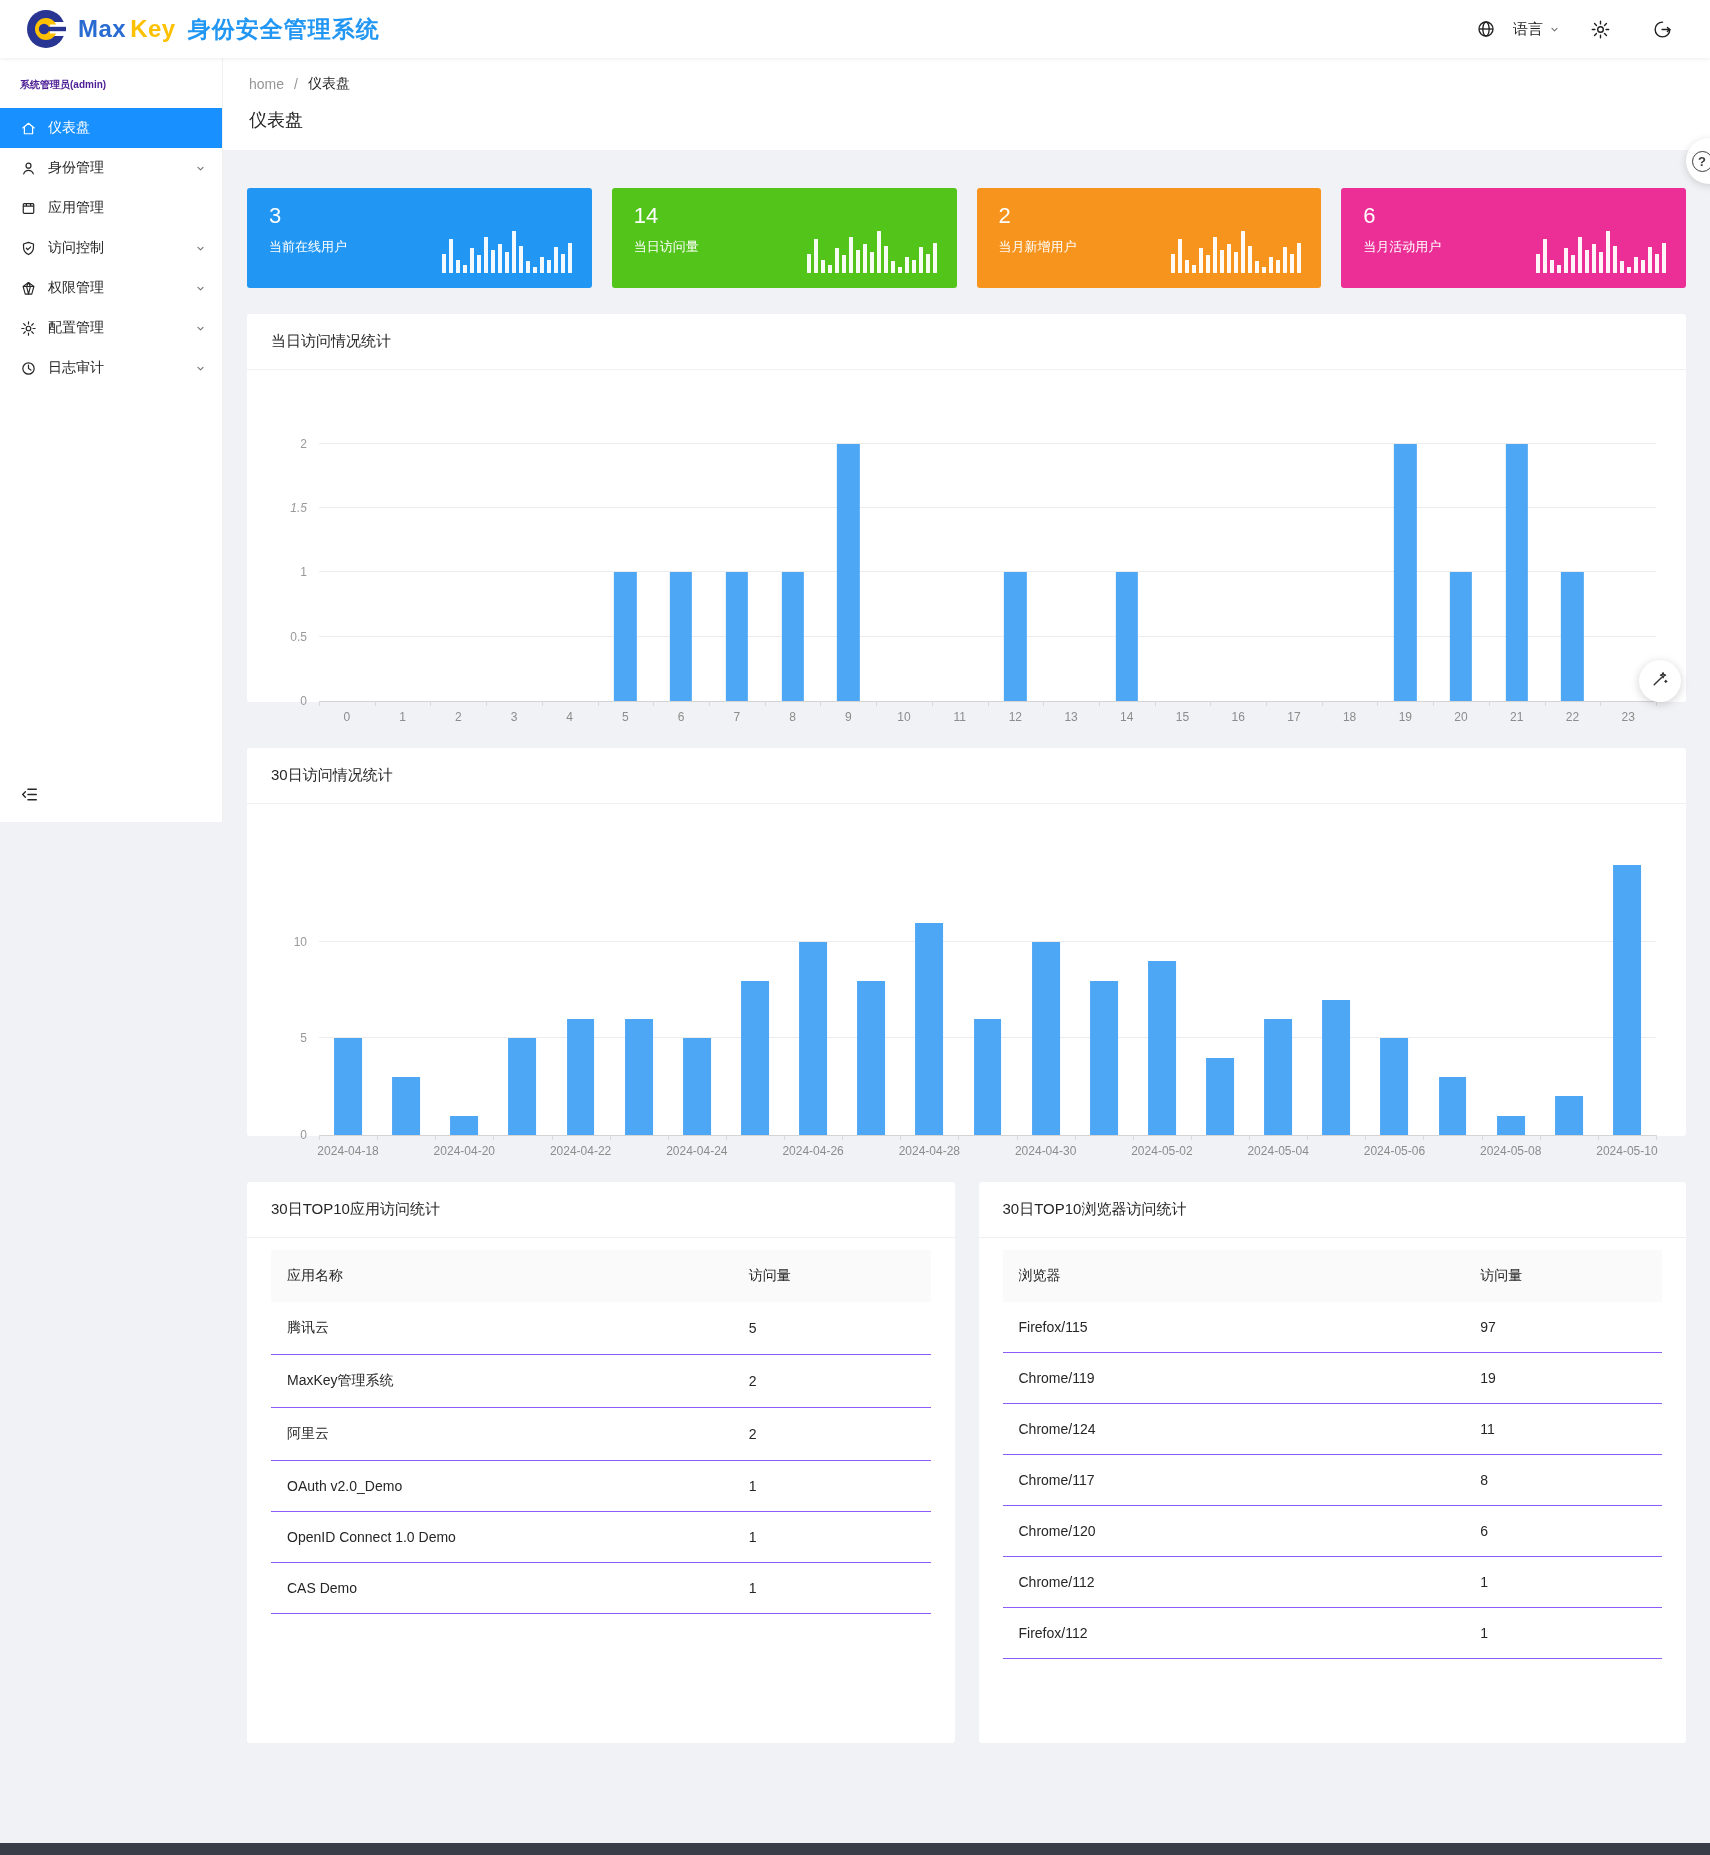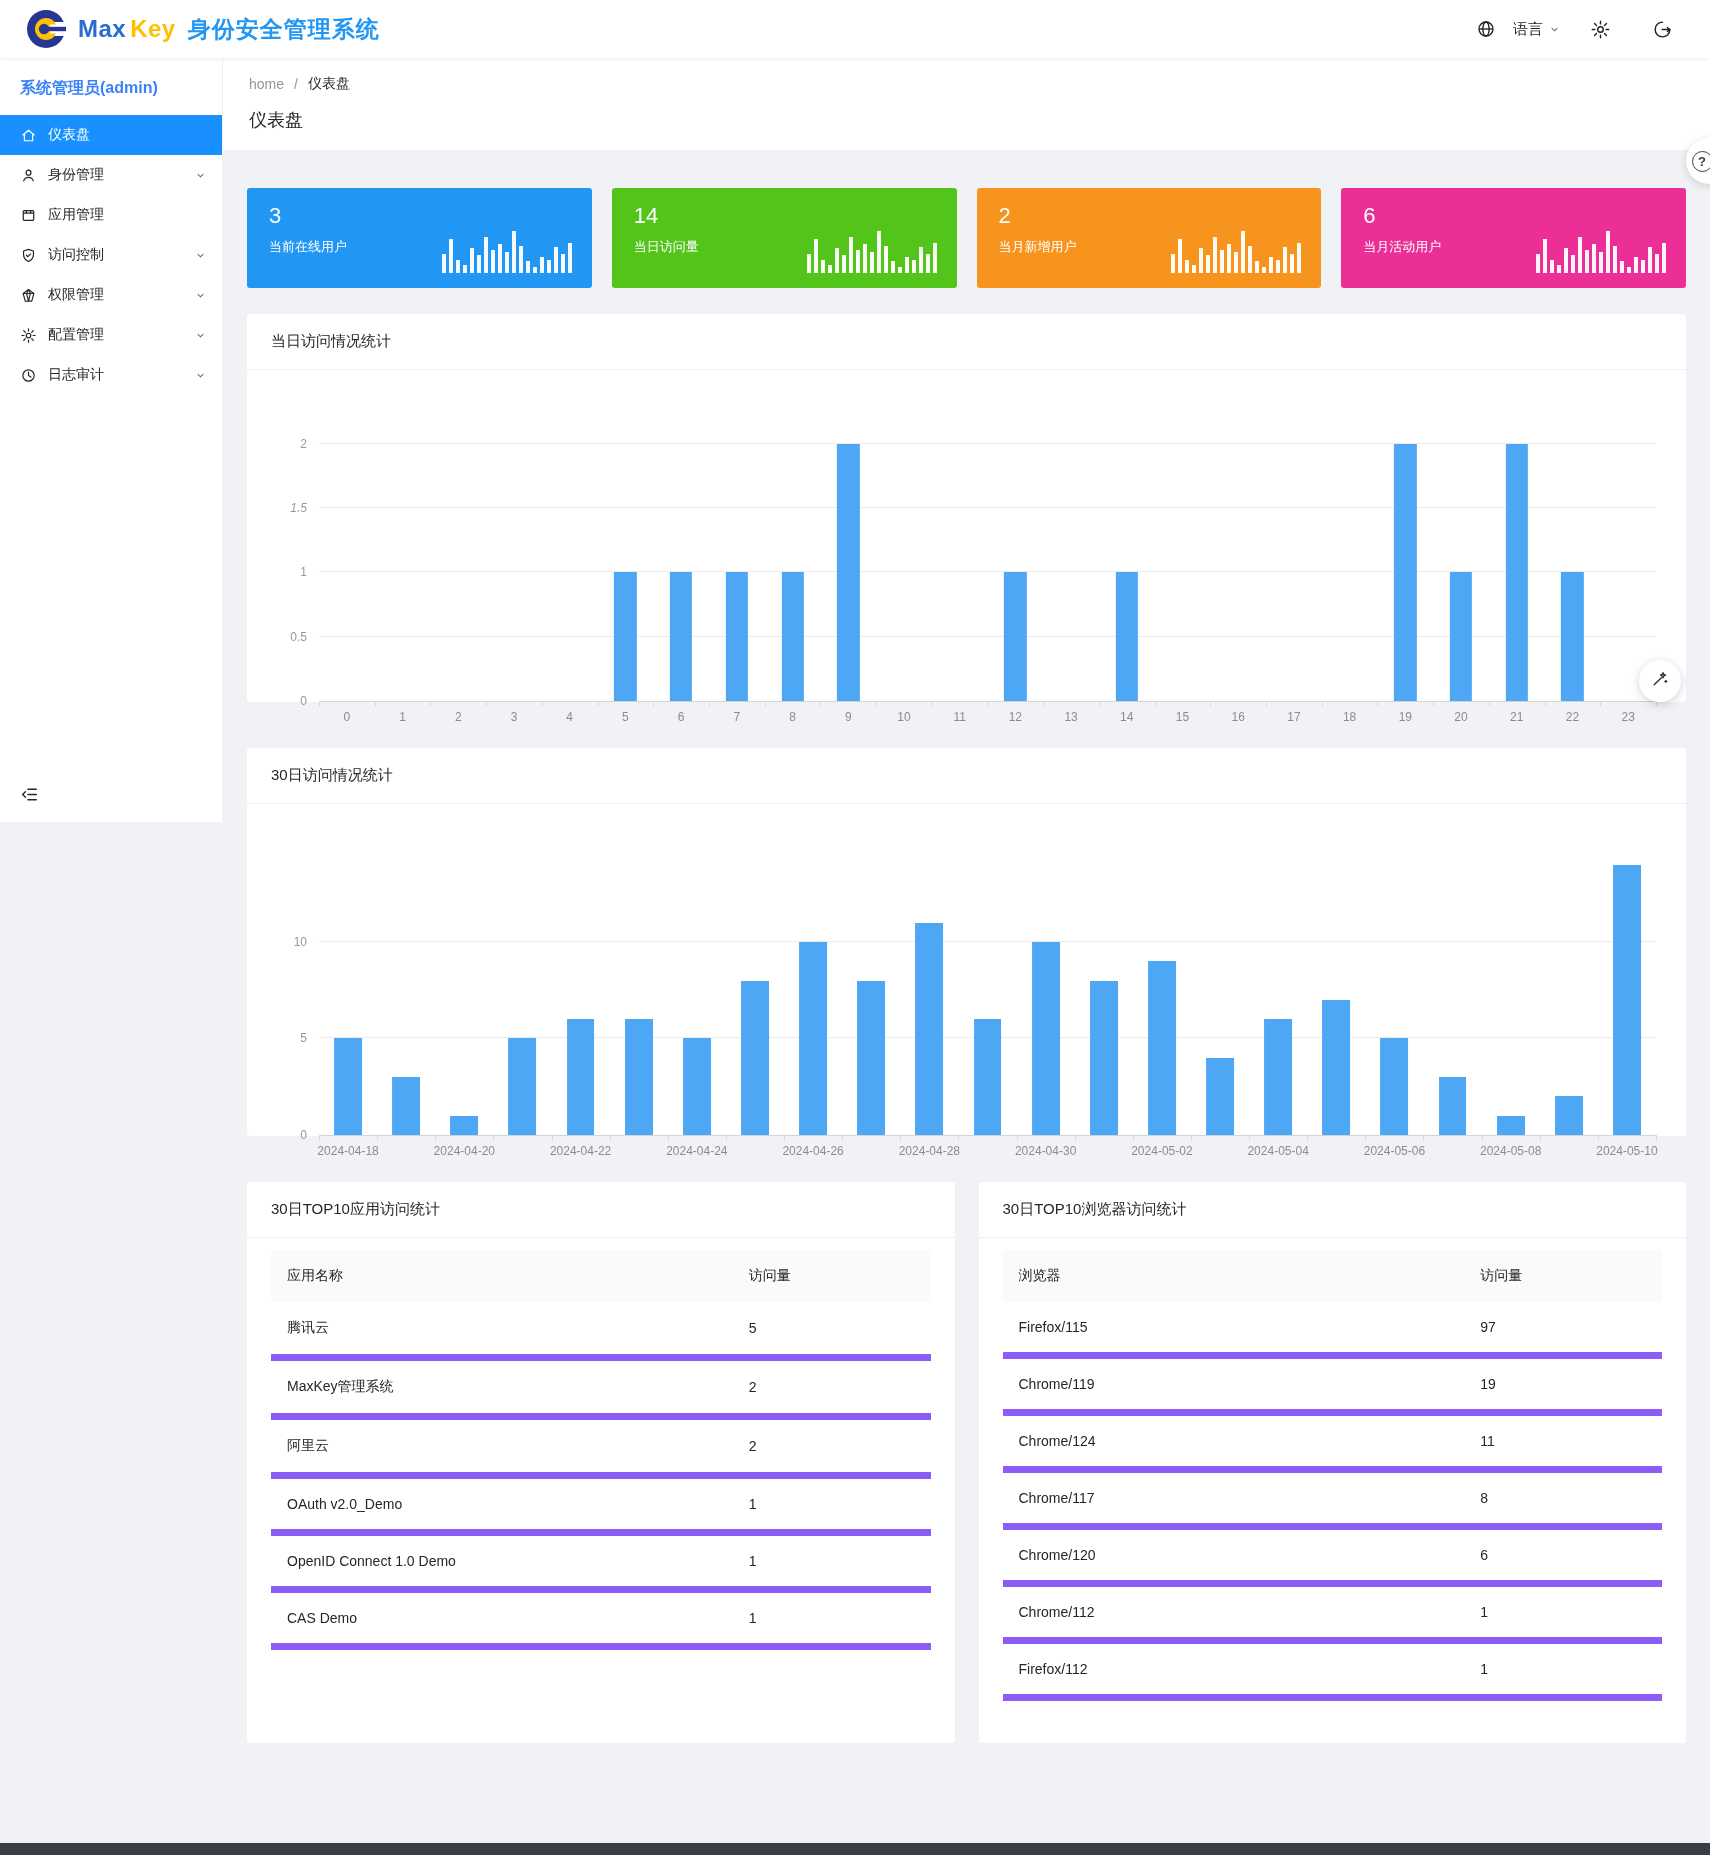--- a/index.html
+++ b/index.html
@@ -21,21 +21,21 @@
   .brand-key{ color:#fdc101; font-size:24px; font-weight:bold; letter-spacing:.5px;}
   .brand-suffix{ color:#2196f3; font-size:23px; font-weight:bold; margin-left:8px; letter-spacing:1px;}
   .header-actions{ margin-left:auto; display:flex; align-items:center; gap:30px; }
   .header-actions .hbtn{ display:flex; align-items:center; gap:6px; color:#1f1f1f; font-size:15px; cursor:pointer;}
   .hbtn svg{ display:block; }
   .chev-sm svg{ display:block; }
   
   .layout{ display:flex; height:1797px; }
   aside{ width:223px; flex:none; }
   .sidebar-panel{ background:#fff; height:764px; position:relative; border-right:1px solid #f0f0f0;}
-  .sidebar-user{ padding:20px 10px 16px 20px; font-size:16px; font-weight:bold; color:#3b82f6;}
+  .sidebar-user{ padding:20px 10px 16px 20px; font-size:10px; font-weight:bold; color:#4c1d95;}
   .side-item{ height:40px; display:flex; align-items:center; padding:0 16px 0 20px; font-size:14px; color:#262626; cursor:pointer;}
   .side-item.active{ background:#1890ff; color:#fff;}
   .s-ico{ display:flex; margin-right:11px;}
   .s-ico svg{ display:block;}
   .s-chev{ margin-left:auto; color:#737373; display:flex;}
   .collapse-btn{ position:absolute; left:20px; bottom:14px; color:#262626; cursor:pointer;}
   
   main{ flex:1; min-width:0; position:relative;}
   .crumb-bar{ background:#fff; height:92px; padding:17px 26px 0;}
   .breadcrumb{ display:flex; align-items:center; gap:10px; font-size:14px; color:#969696;}
@@ -57,21 +57,21 @@
   .gridline{ position:absolute; left:0; right:0; height:1px; background:#ececec;}
   .y-lab{ position:absolute; right:calc(100% + 12px); transform:translateY(50%); font-size:12px; color:#999;}
   .bar{ position:absolute; bottom:0; transform:translateX(-50%);}
   .xtick{ position:absolute; top:100%; width:1px; height:5px; background:#d9d9d9;}
   .x-lab{ position:absolute; top:calc(100% + 9px); transform:translateX(-50%); font-size:12px; color:#8c8c8c; white-space:nowrap;}
   
   .tables-row{ display:flex; gap:24px;}
   .table-panel{ flex:1; height:561px;}
   .stat-table{ border-collapse:collapse; margin:12px 24px 0; width:calc(100% - 48px); font-size:14px; color:#262626;}
   .stat-table th{ background:#fafafa; text-align:left; font-weight:400; padding:17px 16px; color:#262626;}
-  .stat-table td{ padding:17px 16px; border-bottom:7px solid #8b5cf6;}
+  .stat-table td{ padding:17px 16px; border-bottom:1px solid #8b5cf6;}
   .col-val{ width:30%;}
   
   .float-help{ position:absolute; top:138px; right:-22px; width:46px; height:46px; background:#fff; border-radius:50%;
     box-shadow:0 2px 8px rgba(0,0,0,.15); display:flex; align-items:center; justify-content:center; z-index:8; cursor:pointer;}
   .q-circle{ width:21px; height:21px; border:1.7px solid #3d3d3d; border-radius:50%; display:flex; align-items:center;
     justify-content:center; font-size:13px; font-weight:bold; color:#3d3d3d; margin-right:14px;}
   .float-wand{ position:absolute; top:660px; left:1639px; width:42px; height:42px; background:#fff; border-radius:50%;
     box-shadow:0 2px 10px rgba(0,0,0,.18); display:flex; align-items:center; justify-content:center; z-index:8; color:#333; cursor:pointer;}
   .page-footer{ position:absolute; left:0; right:0; bottom:0; height:12px; background:#383d47;}
 </style>

